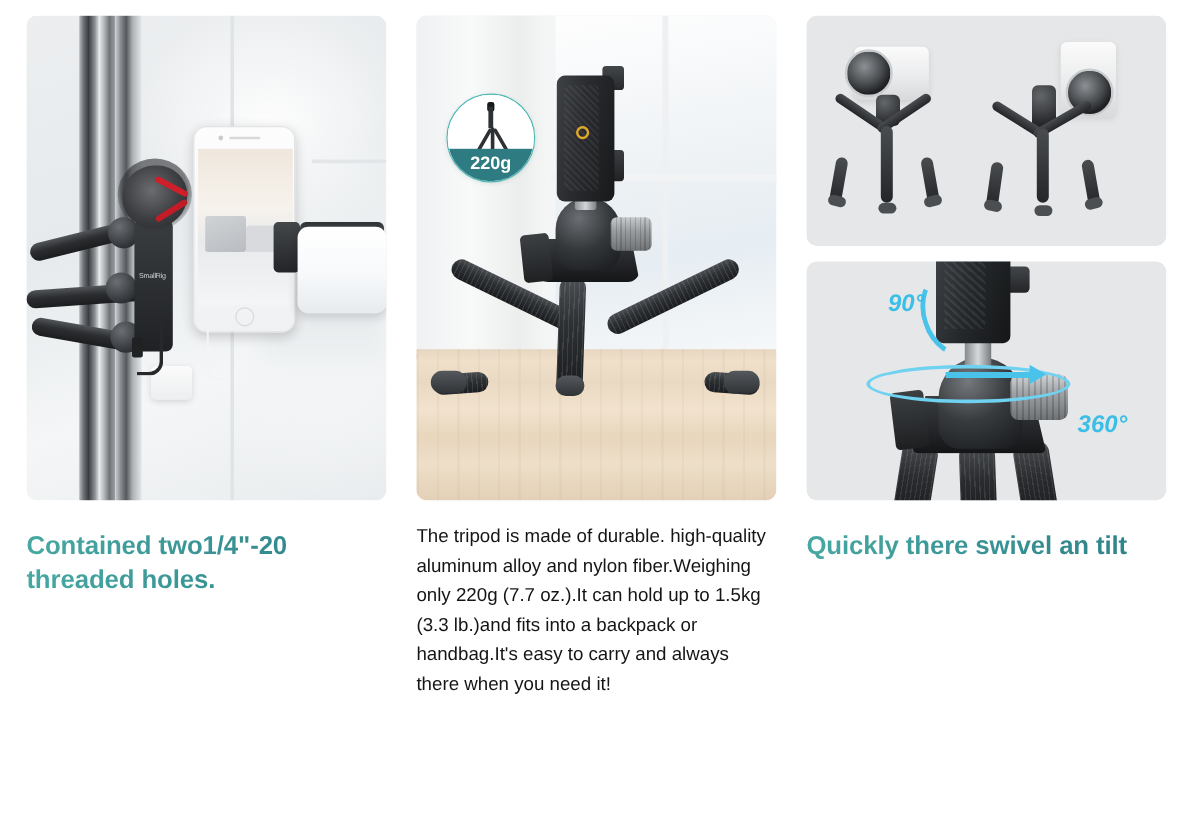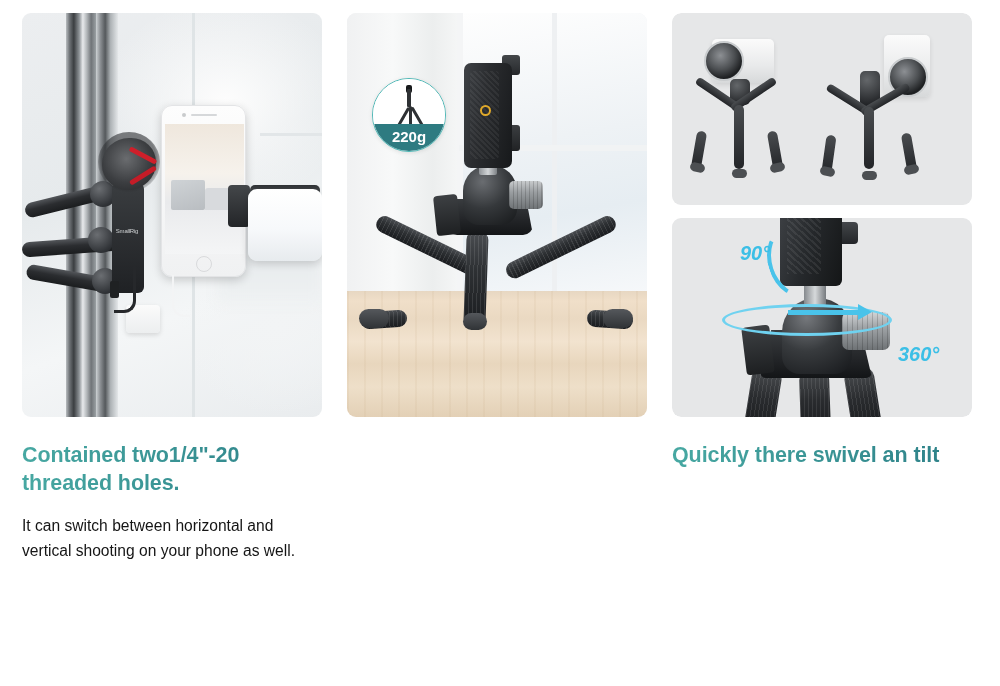--- a/index.html
+++ b/index.html
@@ -520,21 +520,20 @@
       <div class="c1-ledtop"></div>
       <div class="c1-led"></div>
 
       <div class="c1-cable"></div>
       <div class="c1-adapter"></div>
       <div class="c1-cable2"></div>
       <div class="c1-plug"></div>
     </div>
 
     <div class="heading">Contained two1/4"-20 threaded holes.</div>
-    <div class="body">It can switch between horizontal and vertical shooting on your phone as well.</div>
   </div>
 
   <div class="column col2">
     <div class="media card2">
       <div class="c2-curtain"></div>
       <div class="c2-window"></div>
       <div class="c2-mullion1"></div>
       <div class="c2-mullion2"></div>
       <div class="c2-mullion3"></div>
       <div class="c2-deskedge"></div>
@@ -565,20 +564,21 @@
           <div class="badge-tripcap"></div>
           <div class="badge-trip"></div>
           <div class="badge-leg bl"></div>
           <div class="badge-leg bc"></div>
           <div class="badge-leg br"></div>
         </div>
         <div class="badge-band">220g</div>
       </div>
     </div>
 
+    <div class="body">The tripod is made of durable. high-quality aluminum alloy and nylon fiber.Weighing only 220g (7.7 oz.).It can hold up to 1.5kg (3.3 lb.)and fits into a backpack or handbag.It's easy to carry and always there when you need it!</div>
   </div>
 
   <div class="column col3">
     <div class="media card3">
 
       <div class="c3-top">
 
         <div class="minicam" style="left:40px; top:26px;"></div>
         <div class="minilens" style="left:32px; top:28px;"></div>
         <div class="minihub" style="left:58px; top:66px;"></div>

